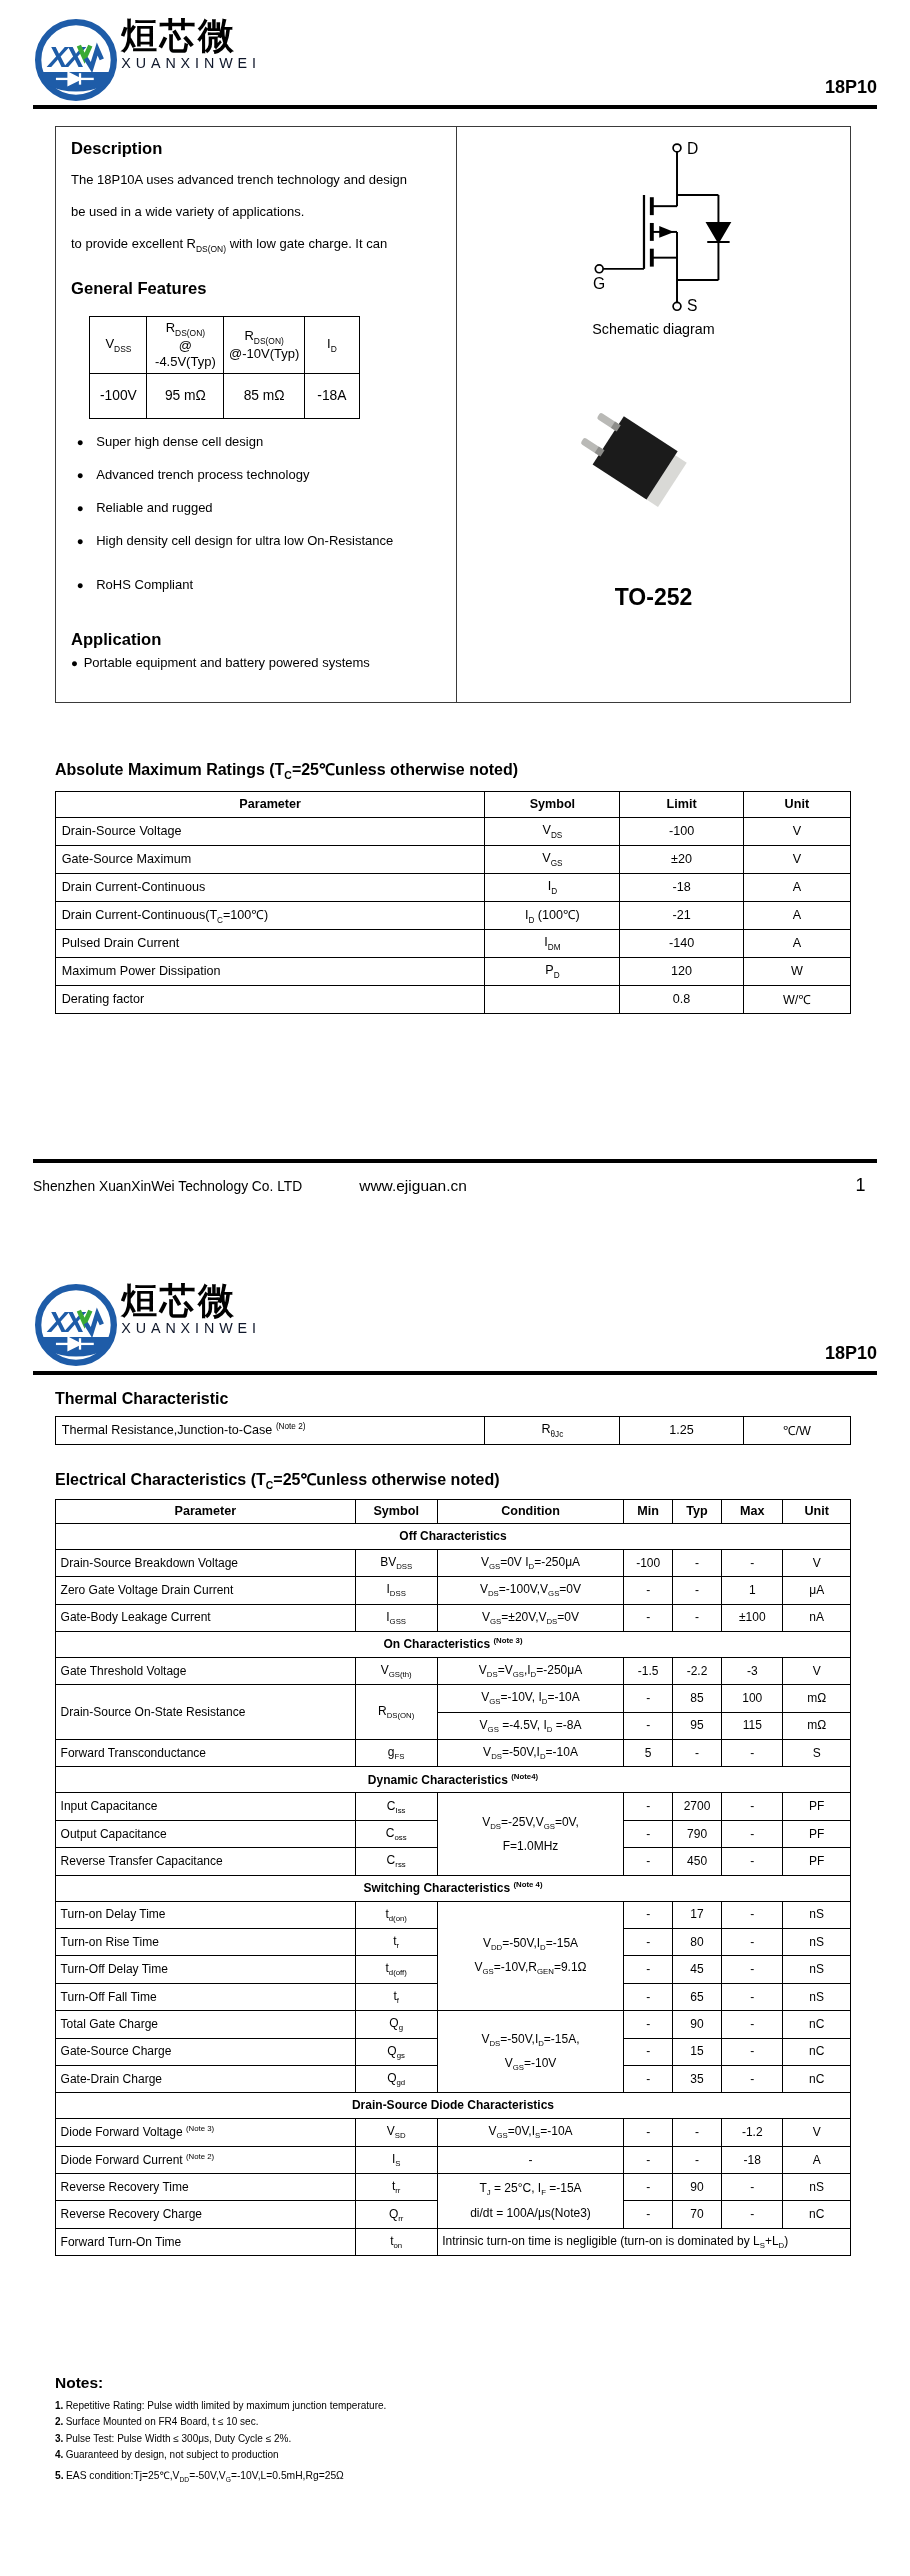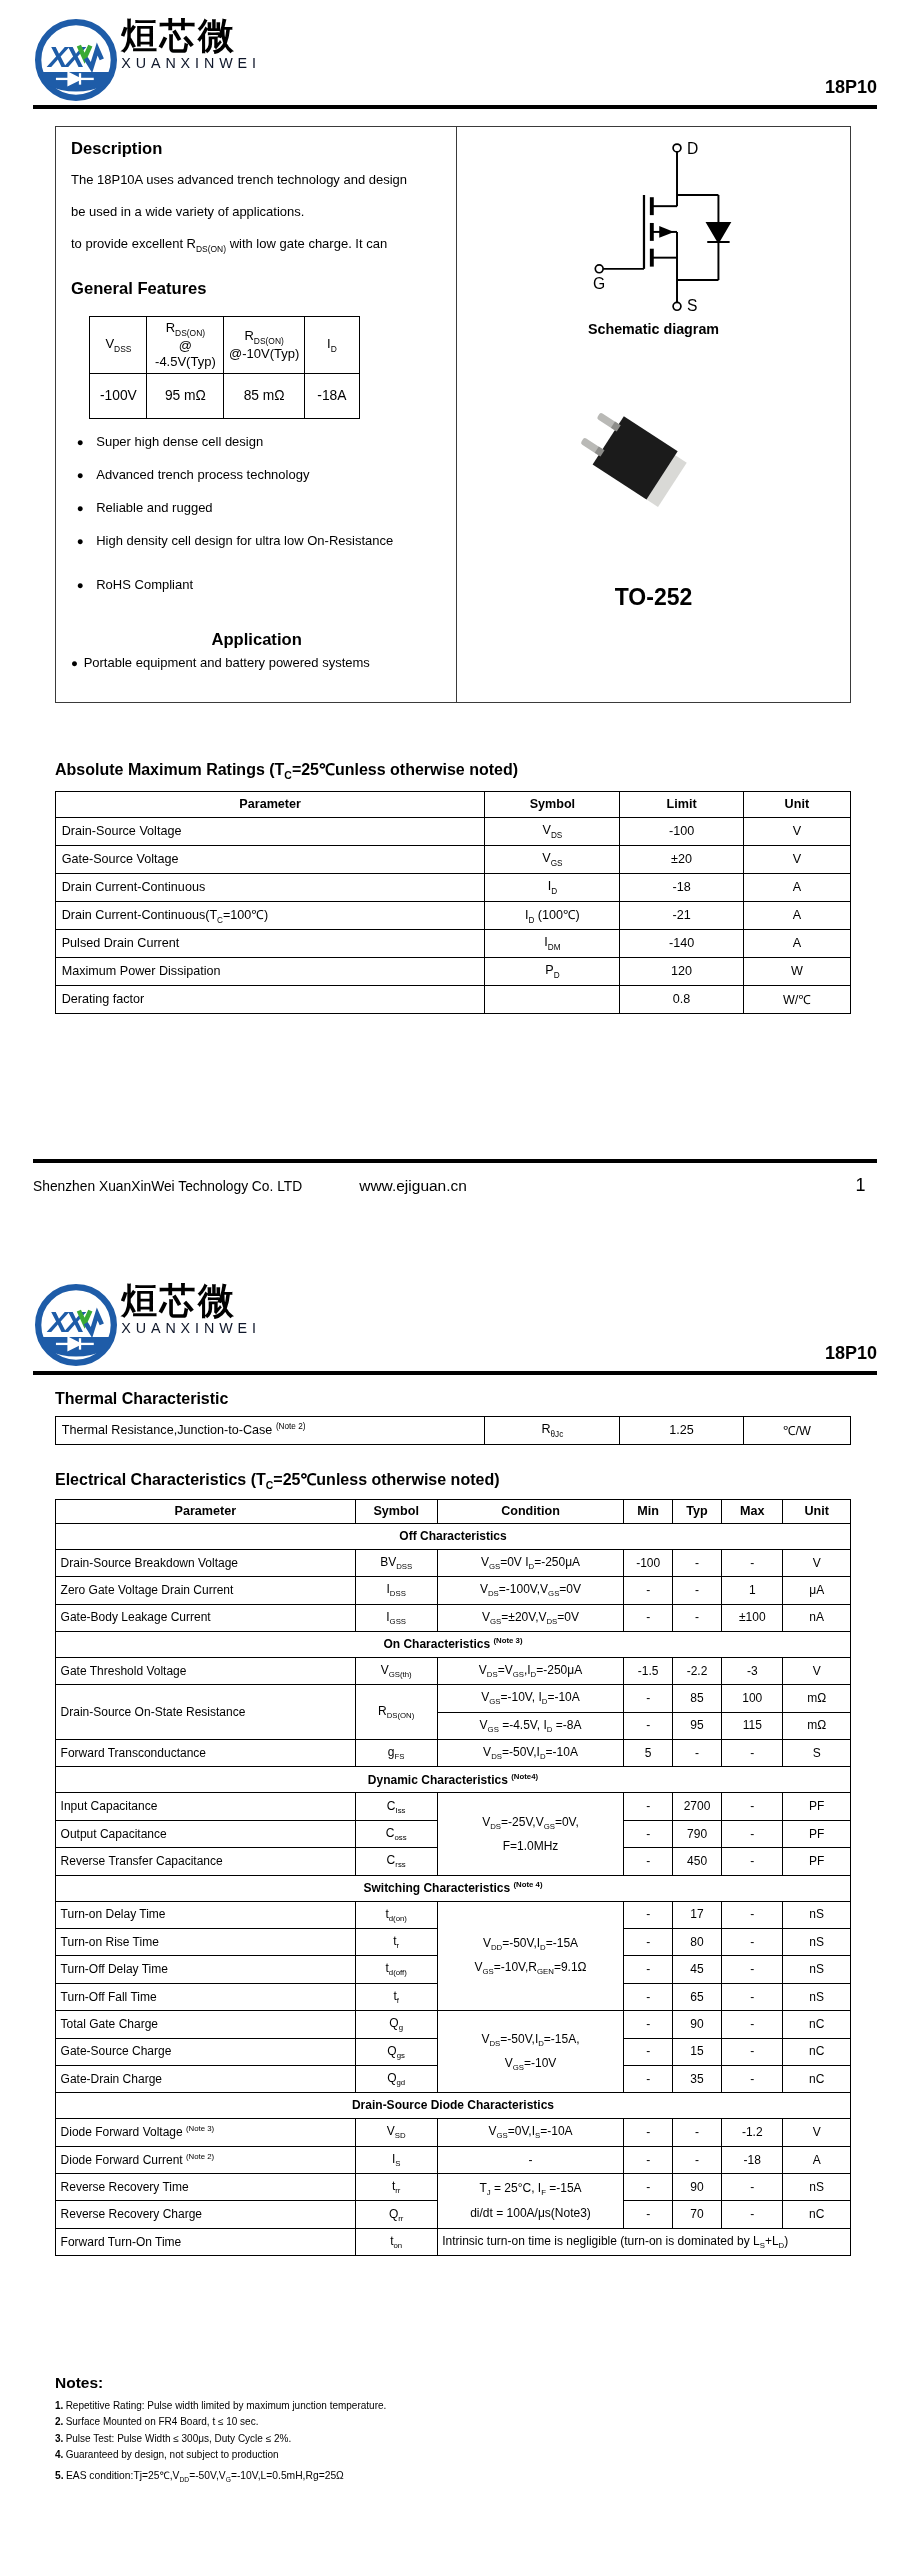--- a/index.html
+++ b/index.html
@@ -30,25 +30,25 @@
   table.gf tr:first-child td { height:50px; line-height:1.25; }
   table.gf tr:last-child td { height:45px; font-size:13.8px; }
   table.gf td:nth-child(1){ width:57px; } table.gf td:nth-child(2){ width:77px; }
   table.gf td:nth-child(3){ width:72px; } table.gf td:nth-child(4){ width:55px; }
 
   ul.feat { list-style:none; margin:15px 0 0; padding:0 0 0 5.7px; }
   ul.feat li { font-size:13px; margin-bottom:17px; display:flex; }
   ul.feat li:last-child { margin-top:27.5px; }
   ul.feat .blt { font-size:11.5px; margin-right:12.6px; line-height:1.4; }
 
-  .app-h { margin-top:37px;text-align:center; }
+  .app-h { margin-top:37px; }
   .app-line { font-size:13px; display:flex; }
   .app-line .blt { font-size:11.5px; margin-right:5.7px; line-height:1.4; }
 
-  .schem-cap { font-size:14.3px; font-weight:bold; margin-top:2.3px; }
+  .schem-cap { font-size:14.3px; font-weight:normal; margin-top:2.3px; }
   .pkg-label { font-size:23px; font-weight:bold; margin-top:37px; }
 
   
   .h-table { font-size:16px; font-weight:bold; margin:55px 0 9.2px 55px; }
   .h-table2 { font-size:16px; font-weight:bold; margin:15px 0 8px 55px; }
   table.sheet { border-collapse:collapse; margin:0 59px 0 55px; width:796px; border:1.7px solid #000; table-layout:fixed; }
   table.sheet th, table.sheet td { border:1.1px solid #000; font-size:12.6px; padding:2.3px 5.7px; }
   table.sheet th { font-weight:bold; text-align:center; height:26px; }
   table.sheet td { height:28px; }
   td.tl { text-align:left; } td.tc { text-align:center; }
@@ -223,21 +223,21 @@
         </tr>
       </thead>
       <tbody>
         <tr>
           <td class="tl">Drain-Source Voltage</td>
           <td class="tc">V<sub>DS</sub></td>
           <td class="tc">-100</td>
           <td class="tc">V</td>
         </tr>
         <tr>
-          <td class="tl">Gate-Source Voltage</td>
+          <td class="tl">Gate-Source Maximum</td>
           <td class="tc">V<sub>GS</sub></td>
           <td class="tc">±20</td>
           <td class="tc">V</td>
         </tr>
         <tr>
           <td class="tl">Drain Current-Continuous</td>
           <td class="tc">I<sub>D</sub></td>
           <td class="tc">-18</td>
           <td class="tc">A</td>
         </tr>

